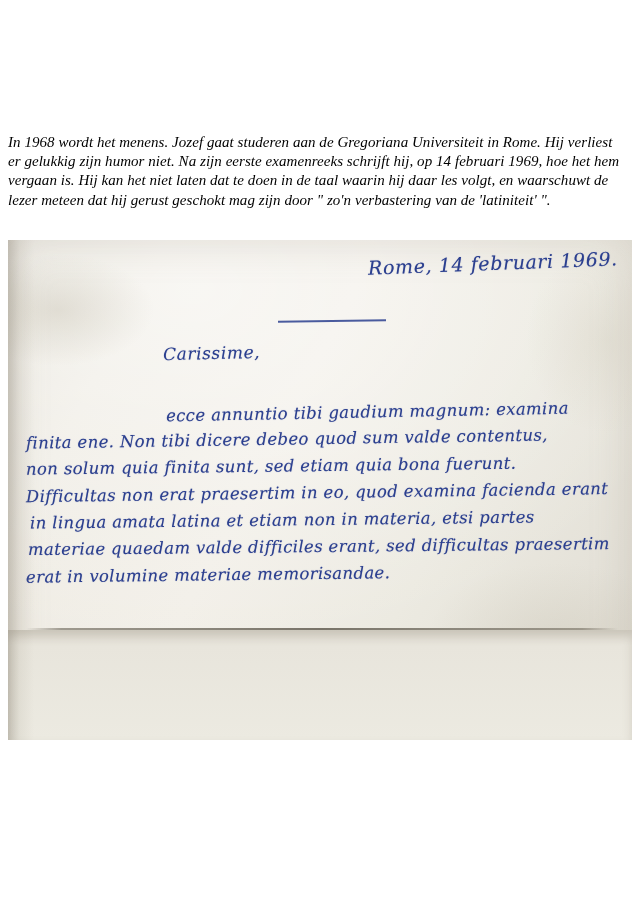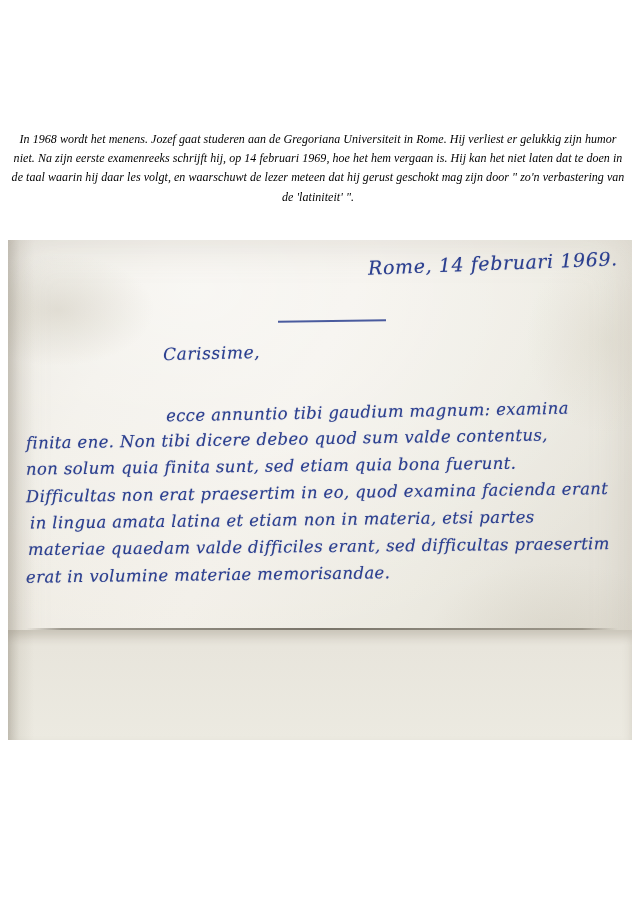--- a/index.html
+++ b/index.html
@@ -20,24 +20,24 @@
     background: #ffffff;
   }
   
   .intro {
     position: absolute;
     left: 8px;
     top: 118px;
     width: 620px;
     font-family: "Liberation Serif", serif;
     font-style: italic;
-    font-size: 12px;
+    font-size: 15px;
     line-height: 19.2px;
     color: #000000;
-    text-align: center;
+    text-align: left;
     letter-spacing: 0.05px;
   }
   
   .scan {
     position: absolute;
     left: 8px;
     top: 240px;
     width: 624px;
     height: 500px;
     background:

